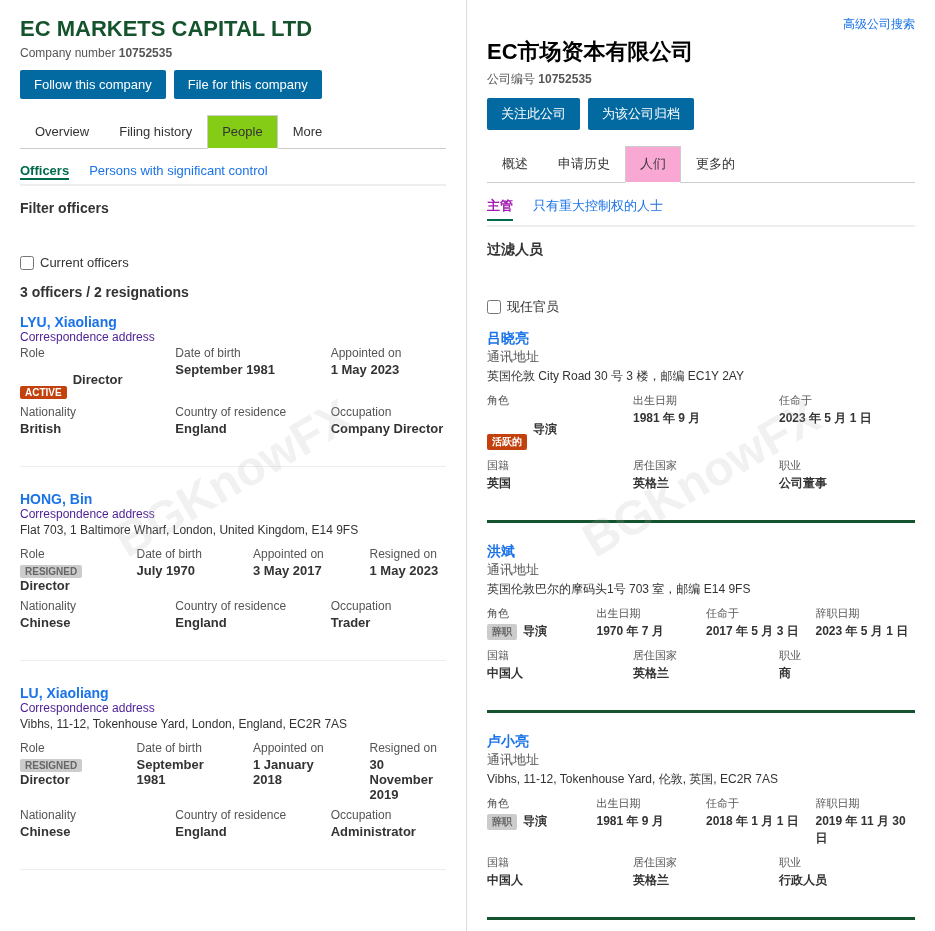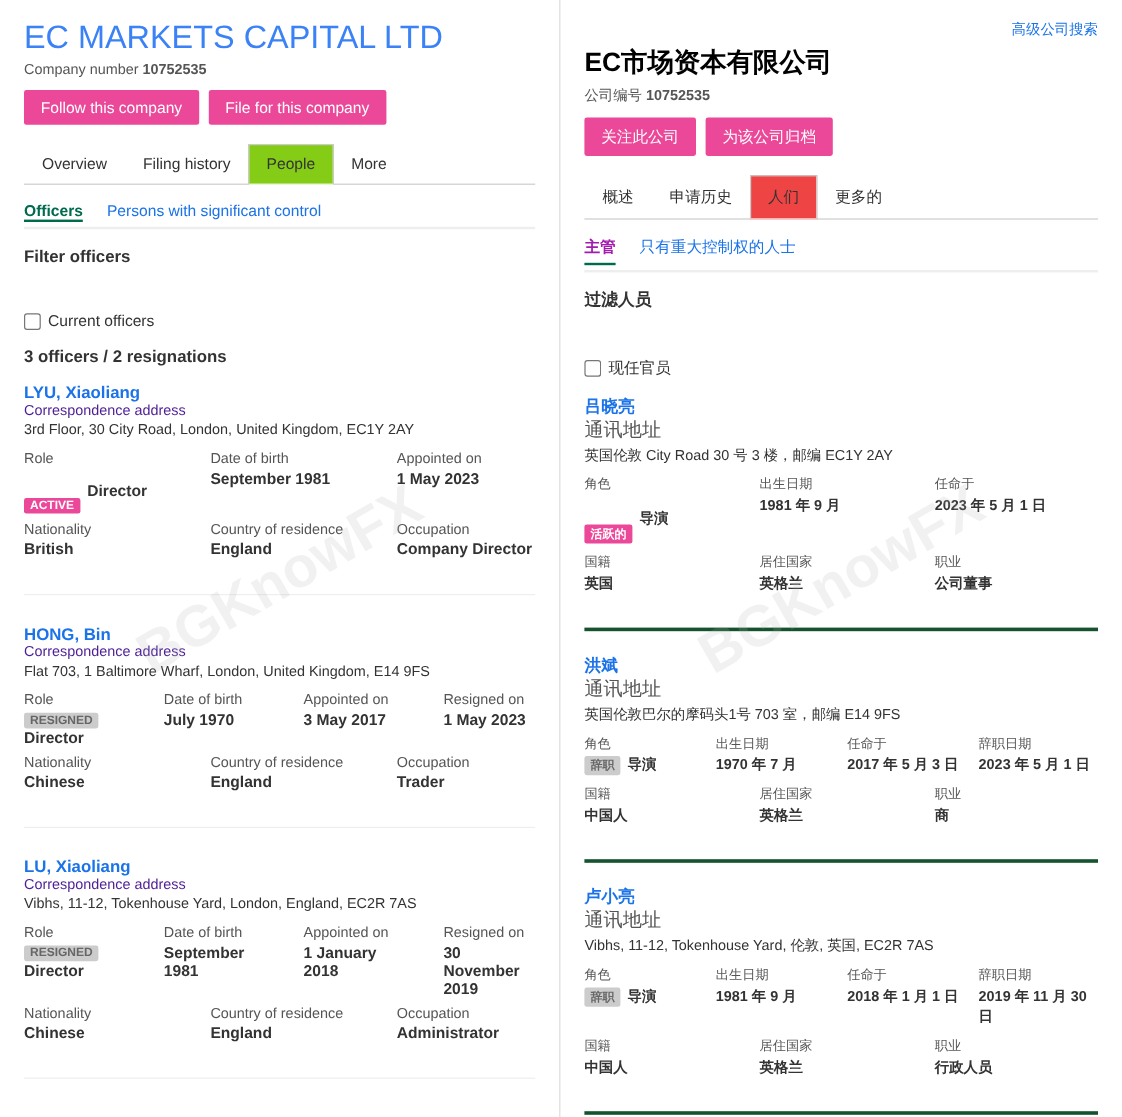--- a/index.html
+++ b/index.html
@@ -3,25 +3,25 @@
   <meta charset="utf-8">
   <style>
     * { box-sizing: border-box; margin: 0; padding: 0; }
     body { font-family: Arial, sans-serif; font-size: 13px; color: #333; background: #fff; }
     
     .container { display: flex; width: 935px; min-height: 931px; }
     
     
     .left-panel { width: 467px; padding: 16px 20px; border-right: 1px solid #ddd; position: relative; overflow: hidden; }
     
-    .company-title { font-size: 27px; font-weight: normal; color: #3b82f6; margin-bottom: 4px; }
+    .company-title { font-size: 22px; font-weight: bold; color: #14532d; margin-bottom: 4px; }
     .company-number { font-size: 12px; color: #555; margin-bottom: 10px; }
     
     .btn-group { display: flex; gap: 8px; margin-bottom: 16px; }
-    .btn-green { background: #ec4899; color: #fff; border: none; padding: 7px 14px; font-size: 13px; cursor: pointer; border-radius: 2px; }
+    .btn-green { background: #0369a1; color: #fff; border: none; padding: 7px 14px; font-size: 13px; cursor: pointer; border-radius: 2px; }
     
     .tabs { display: flex; border-bottom: 1px solid #ccc; margin-bottom: 14px; }
     .tab { padding: 8px 14px; font-size: 13px; cursor: pointer; border: 1px solid transparent; text-decoration: none; color: #333; }
     .tab.active { border: 1px solid #ccc; border-bottom: 1px solid #fff; margin-bottom: -1px; background: #84cc16; }
     
     .sub-tabs { display: flex; gap: 20px; margin-bottom: 14px; border-bottom: 2px solid #eee; padding-bottom: 4px; }
     .sub-tab { font-size: 13px; cursor: pointer; color: #1a73e8; text-decoration: none; padding-bottom: 0; }
     .sub-tab.active { color: #006a4d; border-bottom: 2px solid #006a4d; font-weight: bold; }
     
     .filter-section { margin-bottom: 14px; }
@@ -35,47 +35,47 @@
     .officer-name { color: #1a73e8; font-size: 14px; font-weight: bold; margin-bottom: 4px; text-decoration: none; }
     .address-label { color: #4c1d95; font-size: 12px; margin-bottom: 2px; }
     .address-value { font-size: 12px; margin-bottom: 10px; }
     
     .role-row { display: flex; gap: 40px; margin-bottom: 6px; }
     .role-col { flex: 1; }
     .role-label { color: #555; font-size: 12px; margin-bottom: 2px; }
     .role-value { font-weight: bold; font-size: 13px; }
     
     .badge { display: inline-block; padding: 1px 5px; font-size: 10px; font-weight: bold; border-radius: 2px; margin-right: 6px; vertical-align: middle; }
-    .badge-active { background: #ec4899; color: #fff; margin-top: 24px; }
+    .badge-active { background: #c2410c; color: #fff; margin-top: 24px; }
     .badge-resigned { background: #ccc; color: #666; }
     
     
     .watermark { position: absolute; top: 50%; left: 50%; transform: translate(-50%, -50%) rotate(-30deg); font-size: 48px; font-weight: bold; color: rgba(180,180,180,0.18); pointer-events: none; white-space: nowrap; z-index: 10; }
     
     
     .right-panel { width: 468px; padding: 16px 20px; position: relative; overflow: hidden; }
     
     .advanced-search-link { color: #1a73e8; font-size: 12px; text-decoration: none; display: block; text-align: right; margin-bottom: 4px; }
     .company-title-cn { font-size: 22px; font-weight: bold; color: #000; margin-bottom: 4px; }
     .company-number-cn { font-size: 12px; color: #555; margin-bottom: 10px; }
     
     .tabs-cn { display: flex; border-bottom: 1px solid #ccc; margin-bottom: 14px; gap: 0; }
     .tab-cn { padding: 8px 14px; font-size: 13px; cursor: pointer; border: 1px solid transparent; color: #333; }
-    .tab-cn.active { border: 1px solid #ccc; border-bottom: 1px solid #fff; margin-bottom: -1px; background: #ef4444; }
+    .tab-cn.active { border: 1px solid #ccc; border-bottom: 1px solid #fff; margin-bottom: -1px; background: #f9a8d4; }
     
     .sub-tabs-cn { display: flex; gap: 20px; margin-bottom: 14px; border-bottom: 2px solid #eee; padding-bottom: 4px; }
     .sub-tab-cn { font-size: 13px; cursor: pointer; color: #1a73e8; padding-bottom: 4px; text-decoration: none; }
     .sub-tab-cn.active { color: #a21caf; border-bottom: 2px solid #006a4d; font-weight: bold; }
     
     .filter-title-cn { font-size: 14px; font-weight: bold; margin-bottom: 8px; }
     .officer-count-cn { font-size: 14px; font-weight: bold; margin: 12px 0 14px 0; }
     
     .officer-block-cn { margin-bottom: 20px; padding-bottom: 20px; border-bottom: 3px solid #14532d; }
     .officer-name-cn { color: #1a73e8; font-size: 14px; font-weight: bold; margin-bottom: 4px; text-decoration: none; }
-    .address-label-cn { color: #555; font-size: 16px; margin-bottom: 2px; }
+    .address-label-cn { color: #555; font-size: 13px; margin-bottom: 2px; }
     .address-value-cn { font-size: 12px; margin-bottom: 8px; }
     
     .cn-grid { display: grid; grid-template-columns: 1fr 1fr 1fr; gap: 6px 10px; margin-bottom: 8px; }
     .cn-grid-4 { display: grid; grid-template-columns: 1fr 1fr 1fr 1fr; gap: 6px 10px; margin-bottom: 8px; }
     .cn-label { color: #555; font-size: 11px; margin-bottom: 2px; }
     .cn-value { font-weight: bold; font-size: 12px; }
   </style>
 </head>
 <body>
 
@@ -112,21 +112,20 @@
         <input type="checkbox" style="">
         <label>Current officers</label>
       </div>
     </div>
 
     <div class="officer-count">3 officers / 2 resignations</div>
 
     <div class="officer-block">
       <a class="officer-name">LYU, Xiaoliang</a>
       <div class="address-label">Correspondence address</div>
-      <div class="address-value">3rd Floor, 30 City Road, London, United Kingdom, EC1Y 2AY</div>
       <div class="role-row">
         <div class="role-col">
           <div class="role-label">Role</div>
           <div class="role-value">
             <span class="badge badge-active">ACTIVE</span><span>Director</span>
           </div>
         </div>
         <div class="role-col">
           <div class="role-label">Date of birth</div>
           <div class="role-value">September 1981</div>

